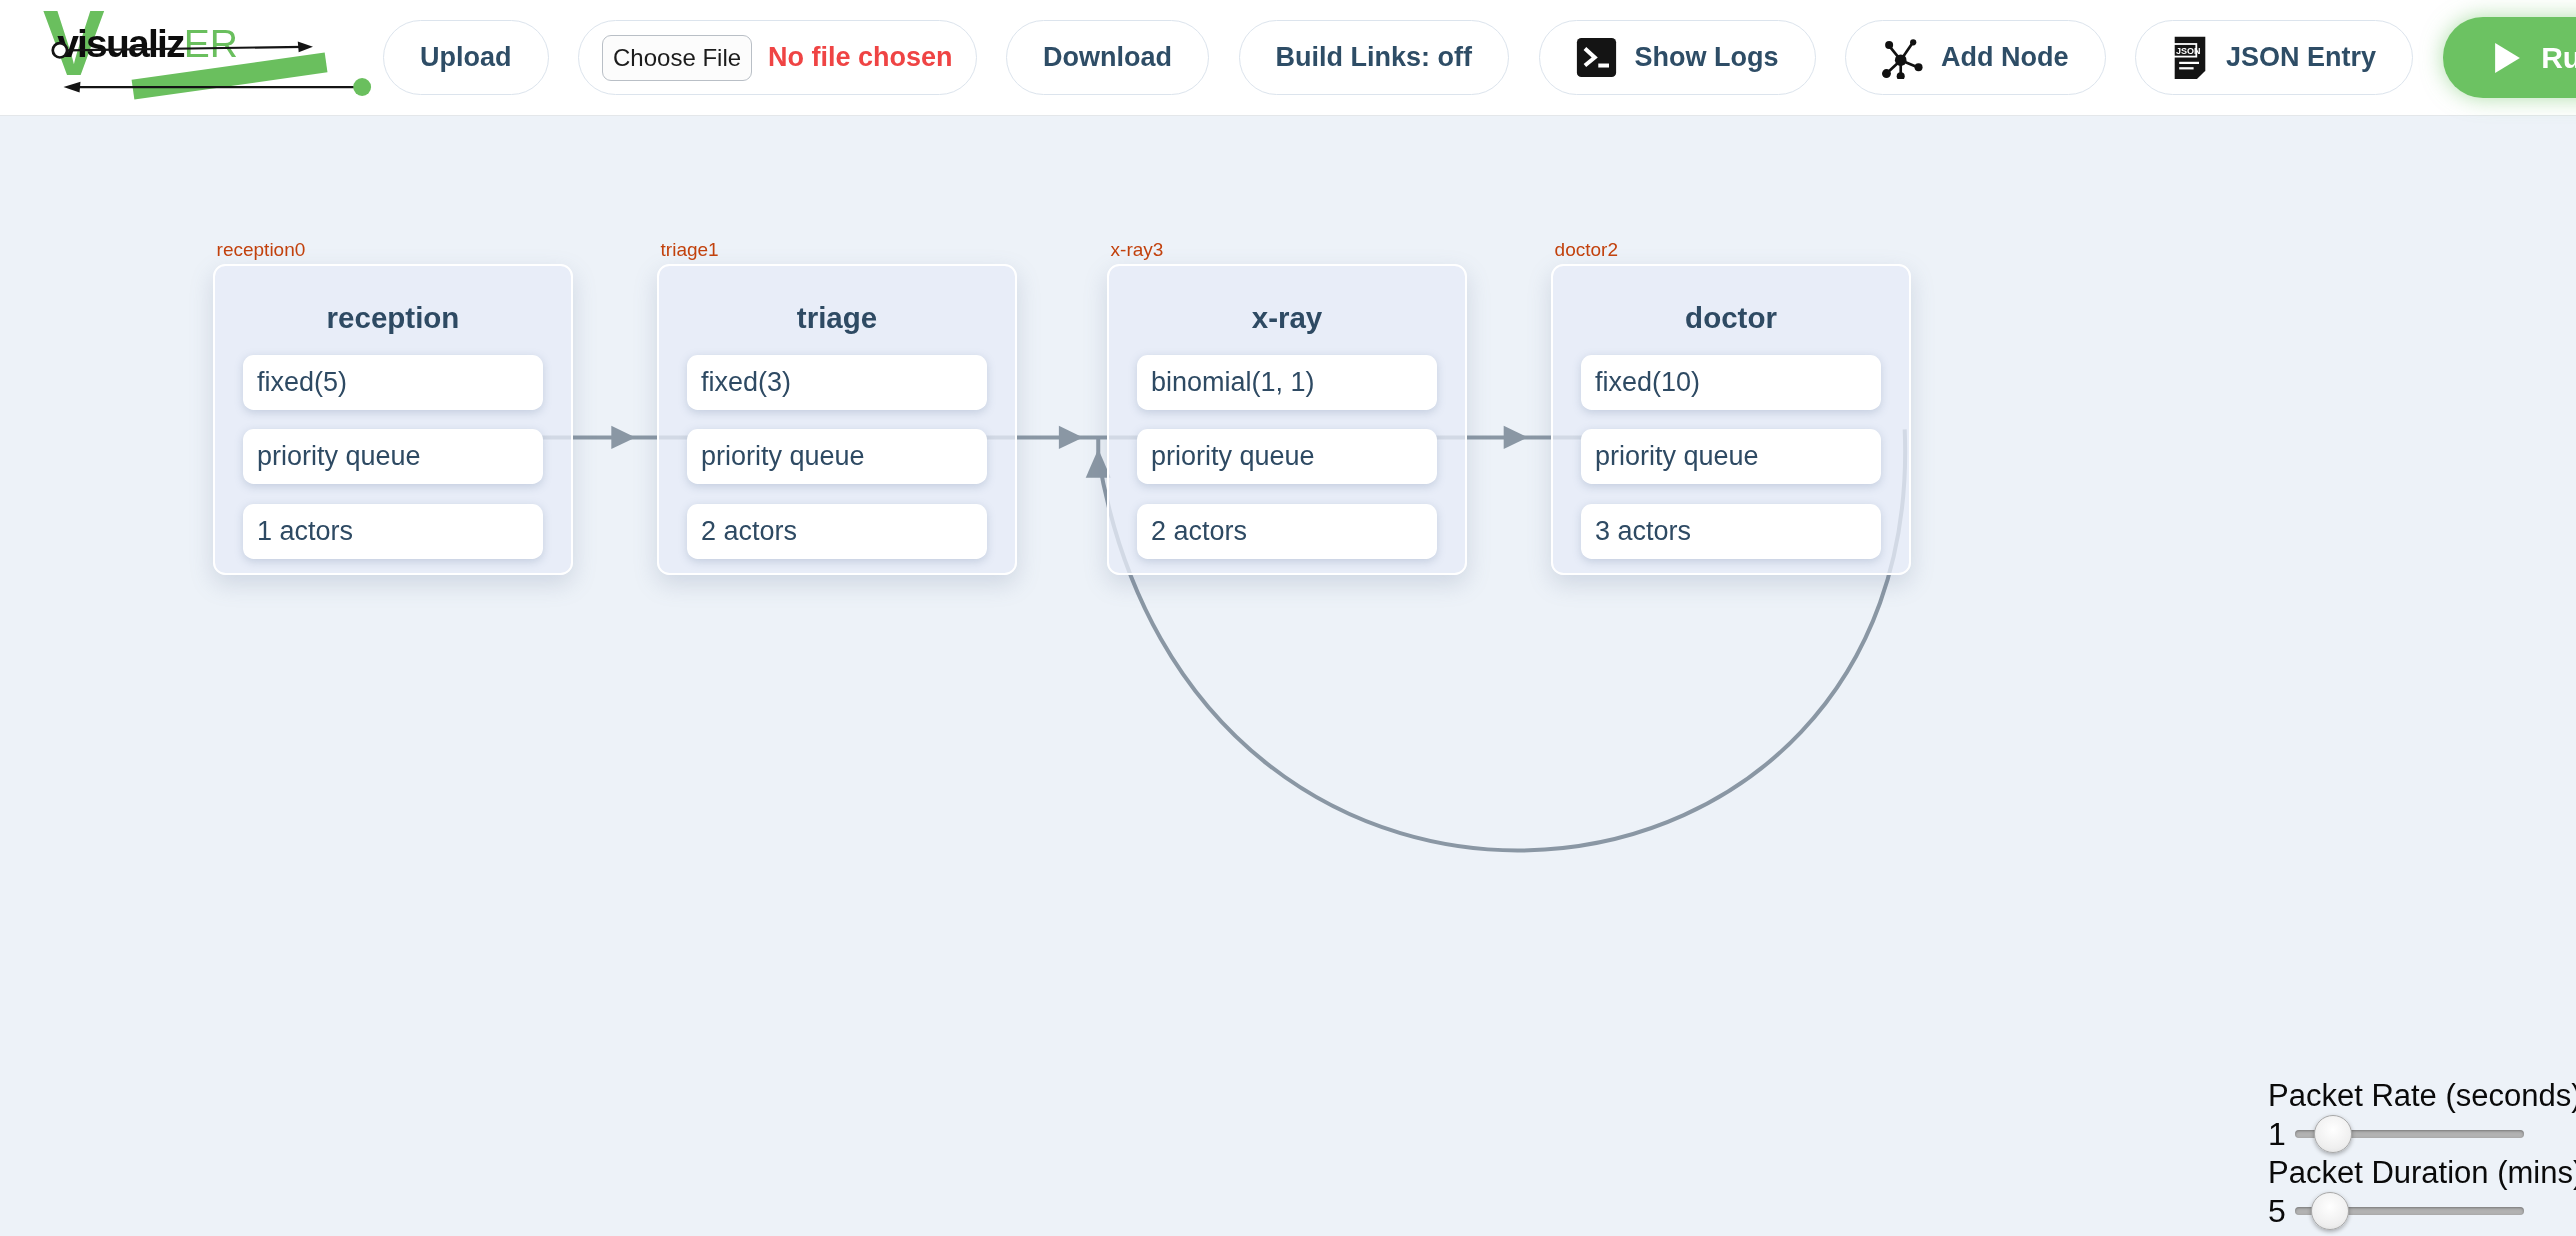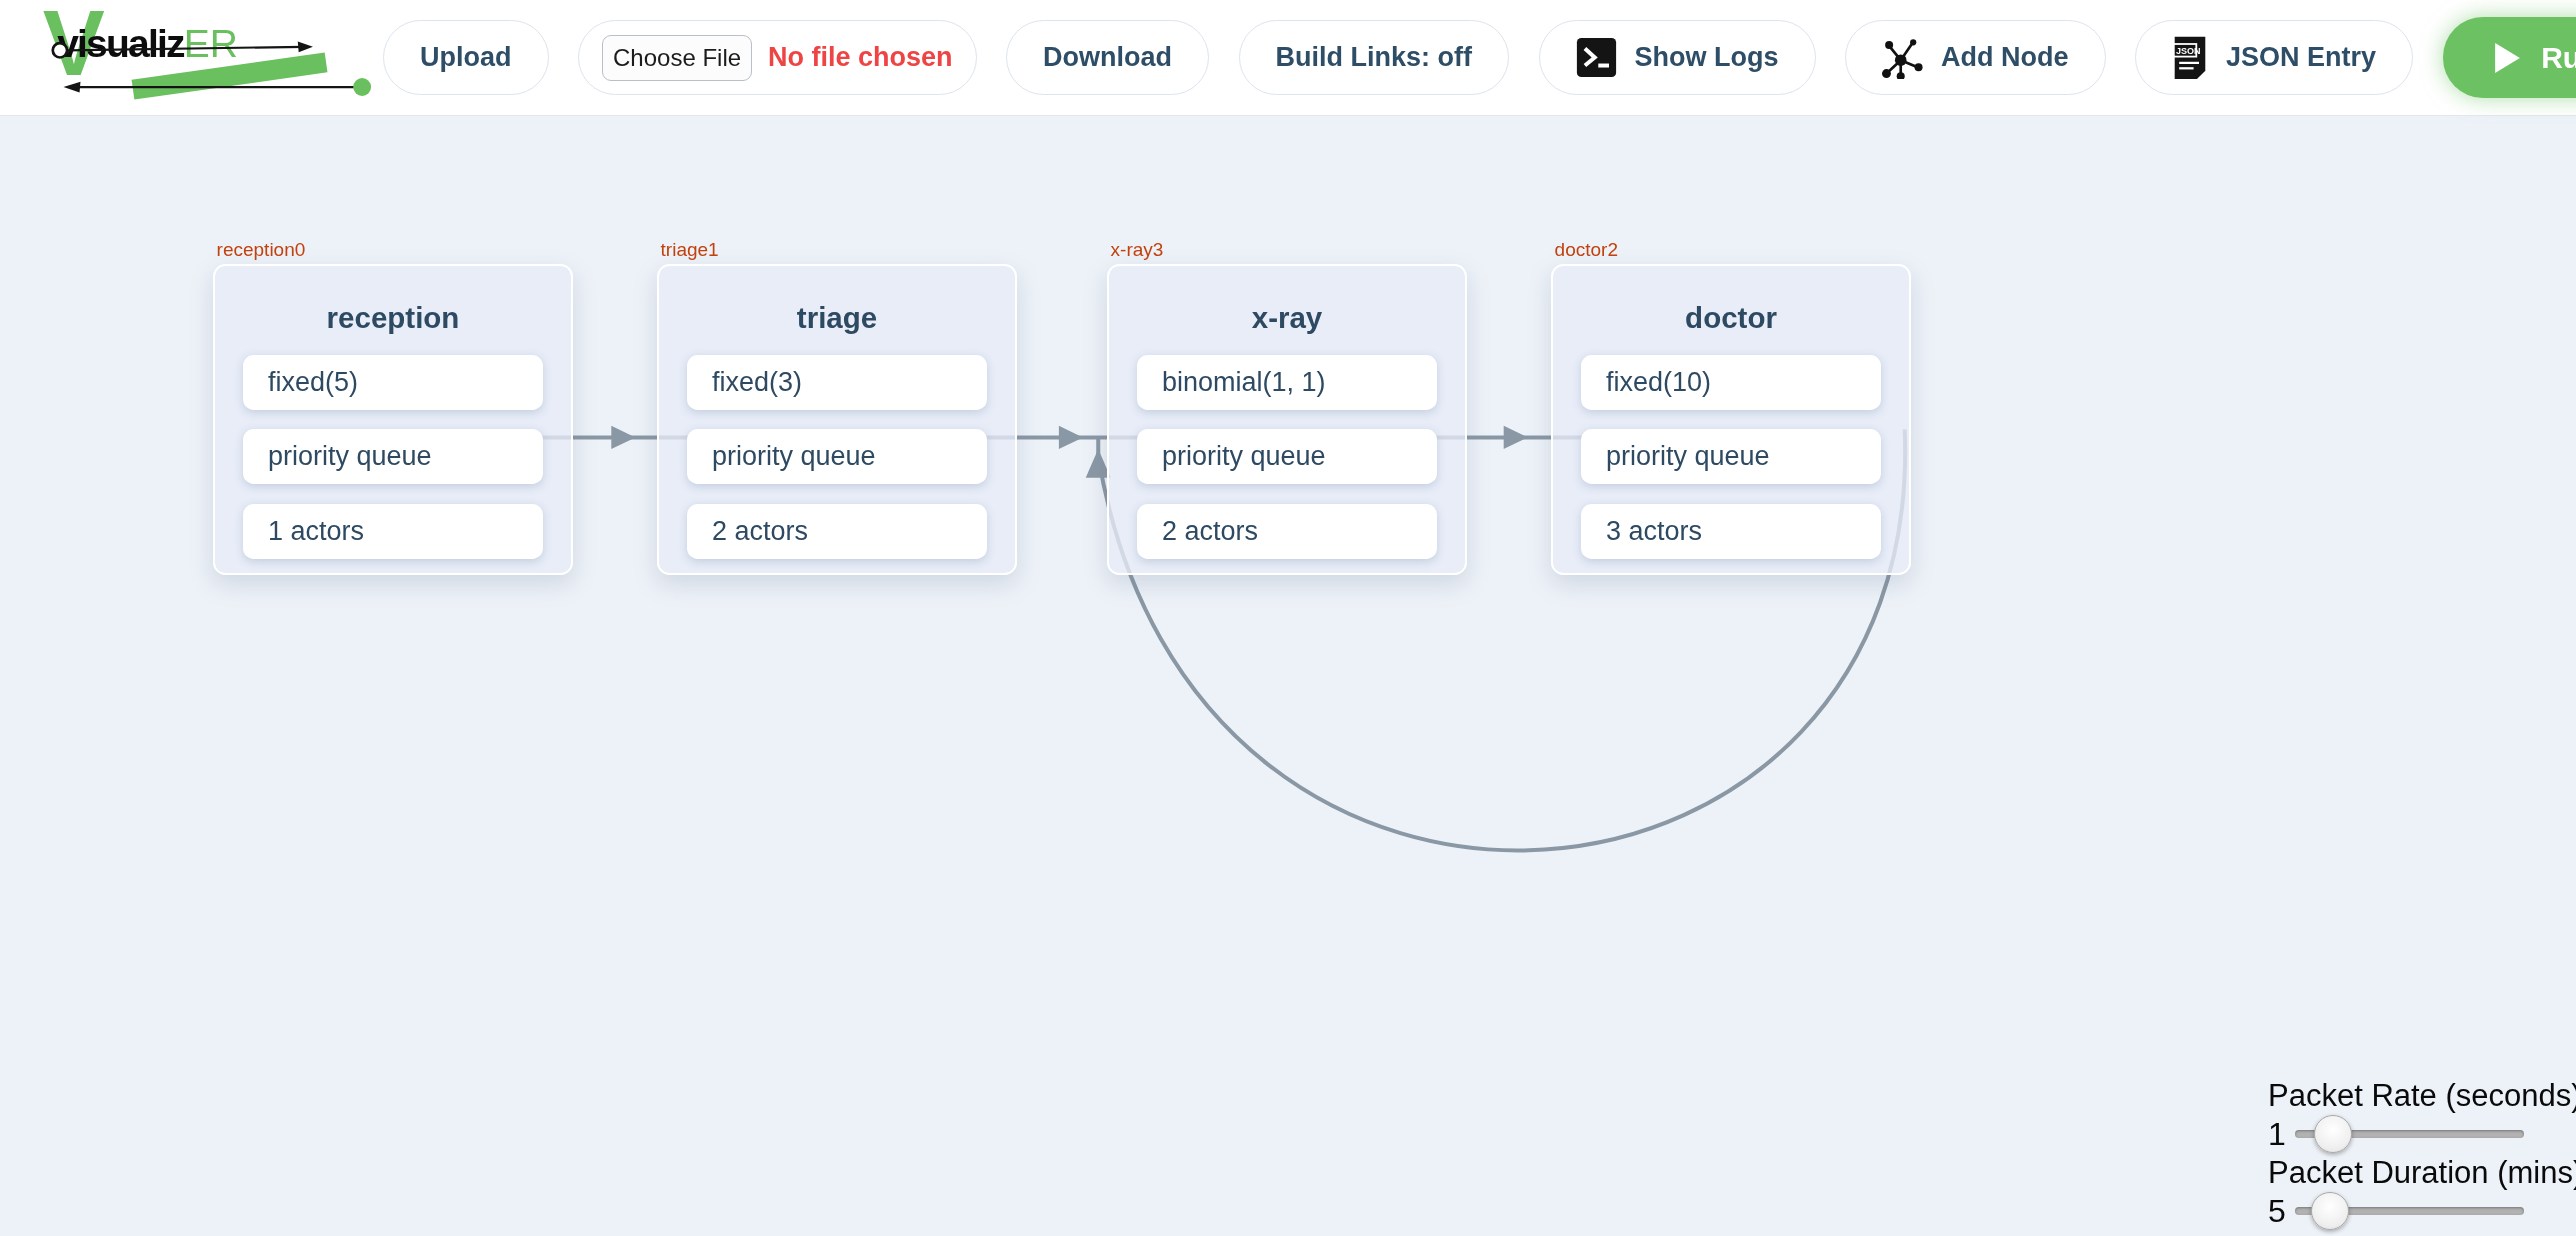--- a/index.html
+++ b/index.html
@@ -82,21 +82,21 @@
     padding:16px 28px 0;
   }
   .node-title {
     text-align:center; font-size:29.5px; font-weight:700;
     color:#2e4a63; margin-top:19px;
   }
   .row {
     height:55px; margin-top:19.7px;
     background:#ffffff; border-radius:10.7px;
     box-shadow:0 2.7px 8px rgba(108,128,160,0.28);
-    display:flex; align-items:center; padding-left:25px;
+    display:flex; align-items:center; padding-left:14px;
     font-size:27px; font-weight:500; color:#2e4a63;
     cursor:pointer;
   }
 
   
   .controls { position:absolute; left:2268px; top:960px; z-index:3; width:304px; }
   .ctl-label { font-size:31px; color:#0a0a0a; line-height:39px; white-space:nowrap; }
   .ctl-row { display:flex; align-items:center; height:38px; }
   .ctl-val { font-size:32px; color:#0a0a0a; min-width:19.7px; }
   input[type=range] {

